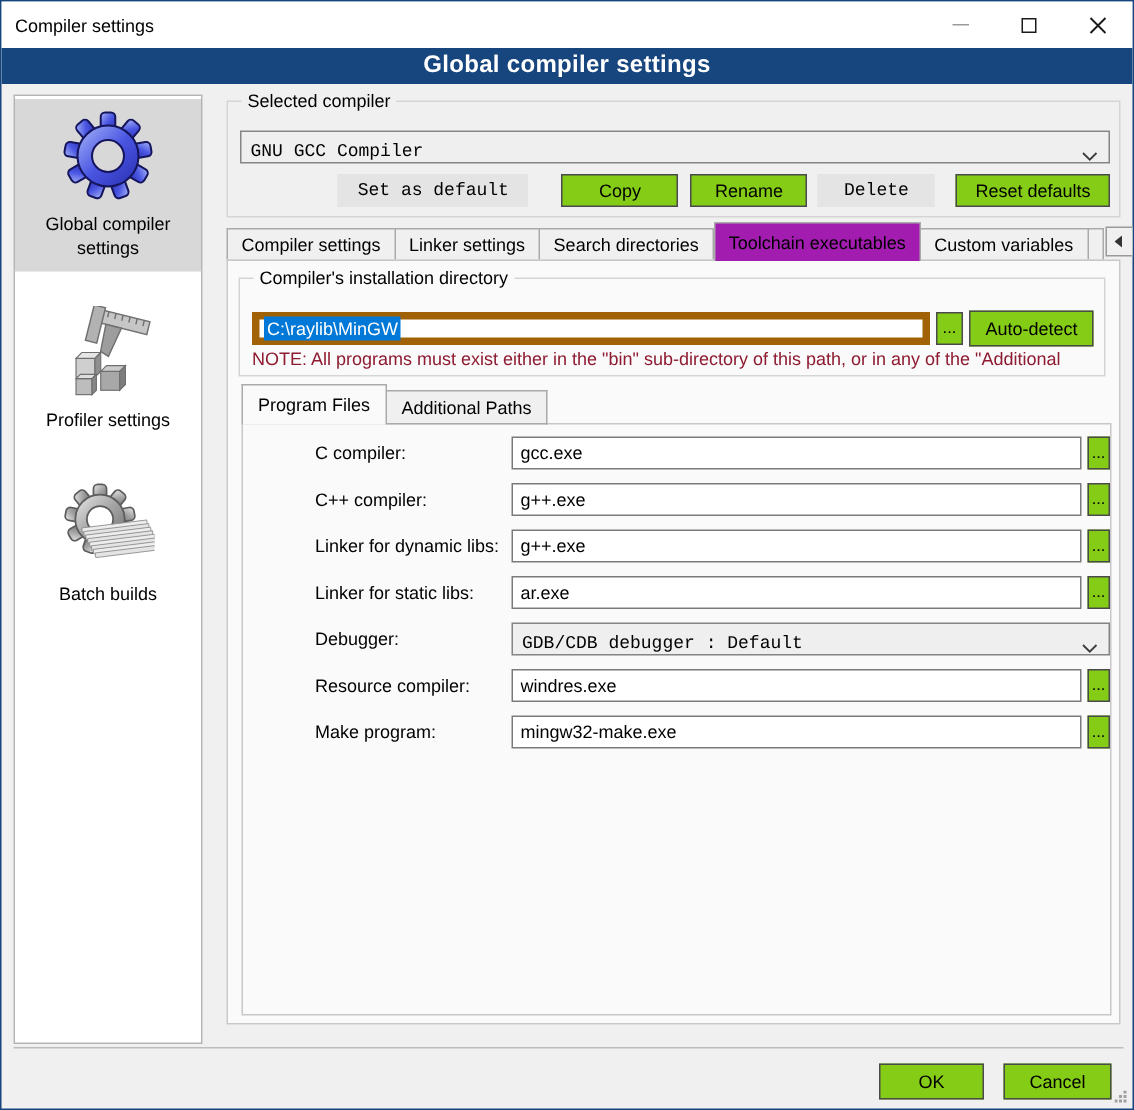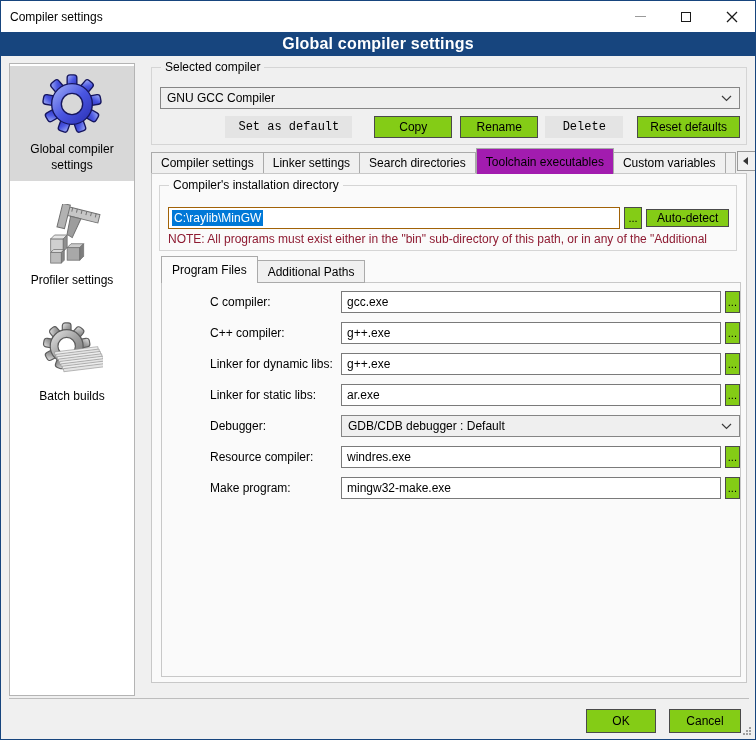--- a/index.html
+++ b/index.html
@@ -26,21 +26,21 @@
   .side-item.selected { background:#d8d8d8; }
   .side-label { margin-top:7px; text-align:center; line-height:1.3; }
 
   
   .groupbox { position:absolute; border:1px solid #d5d5d5; }
   .grouplabel { position:absolute; top:-8px; left:9px; padding:0 4px; font-size:12px; }
 
   
   .grp-compiler { left:150px; top:66px; width:596px; height:78px; }
   .grp-compiler .grouplabel { background:#f0f0f0; }
-  .combo { background:#efefef; border:1px solid #858585; height:22px; display:flex; align-items:center; }
+  .combo { background:#efefef; border:1px solid #858585; height:22px; display:flex; align-items:flex-end;font-family:Liberation Mono, monospace; }
   .combo span { padding-left:6px; flex:1; white-space:nowrap; overflow:hidden; }
   .combo svg { margin-right:7px; flex:none; }
   .combo-main { position:absolute; left:8px; top:19px; width:580px; }
   .btnrow { position:absolute; left:0; top:48px; width:588px; display:flex; justify-content:flex-end; }
   .btn { height:22px; background:#84cc16; border:1px solid #4a4a4a; font-size:12px;
          display:flex; align-items:center; justify-content:center; padding:0 12px; cursor:default;
          font-family:"Liberation Sans","DejaVu Sans",sans-serif; }
   .btn.disabled { background:#e4e4e4; border-color:#e4e4e4; color:#000000;font-family:Liberation Mono, monospace; }
 
   
@@ -54,24 +54,24 @@
   .arrow-btn { width:19px; height:20px; background:#f0f0f0; border:1px solid #9a9a9a; margin-left:1px;
                display:flex; align-items:center; justify-content:center; cursor:default; }
 
   
   .tabpage { position:absolute; left:150px; top:172px; width:596px; height:510px;
              background:#fafafa; border:1px solid #c8c8c8; z-index:1; }
 
   .grp-install { left:158px; top:184px; width:578px; height:66px; }
   .grp-install .grouplabel { background:#fafafa; }
   .install-row { position:absolute; left:8px; top:21px; display:flex; align-items:center; }
-  .pathbox { width:452px; height:22px; background:#fff; border:1px solid #a16207; display:flex; align-items:center; padding-left:3px; }
+  .pathbox { width:452px; height:22px; background:#fff; border:5px solid #a16207; display:flex; align-items:center; padding-left:3px; }
   .selection { background:#0078d7; color:#fff; padding:1px 2px; white-space:nowrap; }
   .browse { width:18px; height:22px; margin-left:4px; padding:0; font-size:11px; }
-  .autodetect { height:18px; margin-left:4px; padding:0 10px; }
+  .autodetect { height:24px; margin-left:4px; padding:0 10px; }
   .note { position:absolute; left:8px; top:46px; width:562px; color:#8e1b32; white-space:nowrap; overflow:hidden; }
 
   
   .subtabs { position:absolute; left:160px; top:255px; height:27px; display:flex; align-items:flex-end; z-index:4;justify-content:space-between; }
   .subtab { height:23px; background:#f0f0f0; border:1px solid #aaaaaa; border-left-width:0;
             display:flex; align-items:center; padding:0 10px; white-space:nowrap; cursor:default; }
   .subtab.active { height:27px; background:#fafafa; border-left-width:1px; border-bottom:none; }
   .subpage { position:absolute; left:160px; top:281px; width:580px; height:395px;
              background:#fafafa; border:1px solid #c8c8c8; z-index:2; padding-top:8px; }
 

